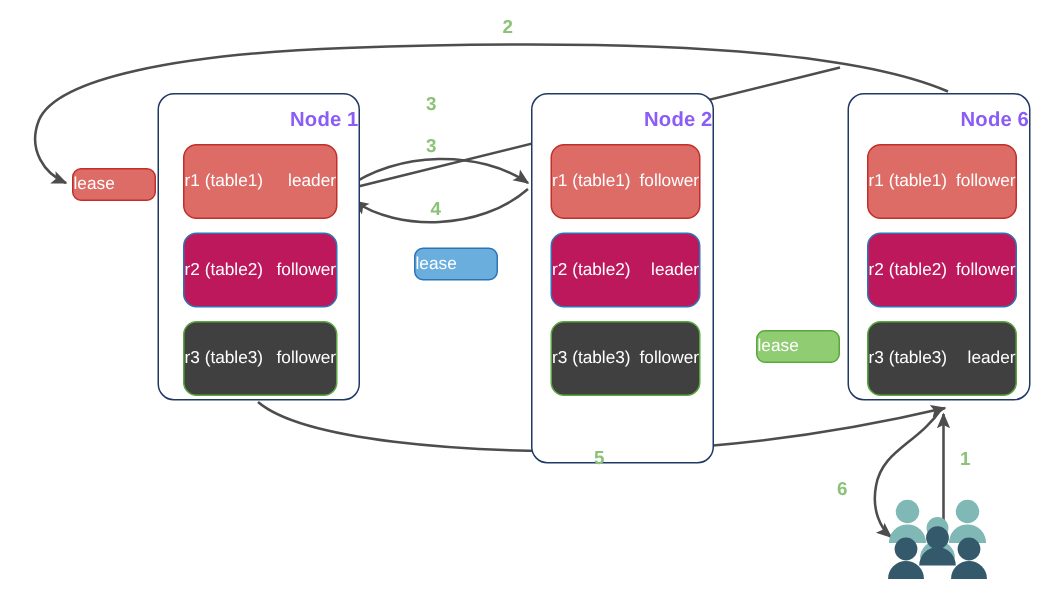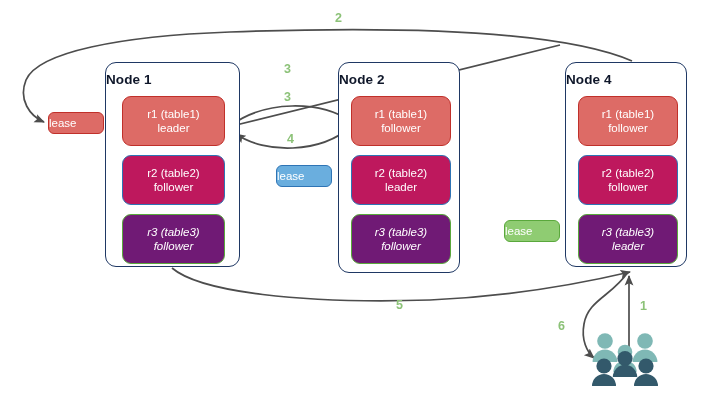--- a/index.html
+++ b/index.html
@@ -36,55 +36,53 @@
     box-sizing: border-box;
     border: 1.4px solid #1f3864;
     border-radius: 11px;
     background: #ffffff;
   }
   .node-title {
     position: absolute;
     left: 0;
     right: 0;
     top: 9px;
-    text-align: left;
+    text-align: right;
     font-size: 13.5px;
     font-weight: bold;
-    color: #0f172a;
+    color: #8b5cf6;
     letter-spacing: 0.1px;
   }
   .replica {
     position: absolute;
     box-sizing: border-box;
     border-radius: 9px;
     display: flex;
-    flex-direction: column;
     align-items: center;
-    justify-content: center;
+    justify-content: space-between;
     color: #ffffff;
     font-size: 11.5px;
     line-height: 14px;
     text-align: center;
   }
   .replica .rep-line {
     display: block;
     white-space: nowrap;
   }
   .rep-red {
     background: #dd6b66;
     border: 1.4px solid #c0302a;
   }
   .rep-blue {
     background: #be185d;
     border: 1.4px solid #2e74b5;
   }
   .rep-green {
-    background: #701a75;
+    background: #404040;
     border: 1.4px solid #5aa83c;
-    font-style: italic;
   }
   .lease-badge {
     position: absolute;
     box-sizing: border-box;
     border-radius: 6px;
     display: flex;
     align-items: center;
     color: #ffffff;
     font-size: 11.5px;
     line-height: 13px;
@@ -149,38 +147,38 @@
     <div class="replica rep-blue" style="left:16px; top:92px; width:103px; height:50px;">
       <span class="rep-line">r2 (table2)</span>
       <span class="rep-line">follower</span>
     </div>
     <div class="replica rep-green" style="left:16px; top:151px; width:103px; height:50px;">
       <span class="rep-line">r3 (table3)</span>
       <span class="rep-line">follower</span>
     </div>
   </div>
 
-  <div class="node-box" style="left:338px; top:62px; width:122px; height:211px;">
+  <div class="node-box" style="left:354px; top:62px; width:122px; height:247px;">
     <div class="node-title">Node 2</div>
     <div class="replica rep-red" style="left:12px; top:33px; width:100px; height:50px;">
       <span class="rep-line">r1 (table1)</span>
       <span class="rep-line">follower</span>
     </div>
     <div class="replica rep-blue" style="left:12px; top:92px; width:100px; height:50px;">
       <span class="rep-line">r2 (table2)</span>
       <span class="rep-line">leader</span>
     </div>
     <div class="replica rep-green" style="left:12px; top:151px; width:100px; height:50px;">
       <span class="rep-line">r3 (table3)</span>
       <span class="rep-line">follower</span>
     </div>
   </div>
 
   <div class="node-box" style="left:565px; top:62px; width:122px; height:205px;">
-    <div class="node-title">Node 4</div>
+    <div class="node-title">Node 6</div>
     <div class="replica rep-red" style="left:12px; top:33px; width:100px; height:50px;">
       <span class="rep-line">r1 (table1)</span>
       <span class="rep-line">follower</span>
     </div>
     <div class="replica rep-blue" style="left:12px; top:92px; width:100px; height:50px;">
       <span class="rep-line">r2 (table2)</span>
       <span class="rep-line">follower</span>
     </div>
     <div class="replica rep-green" style="left:12px; top:151px; width:100px; height:50px;">
       <span class="rep-line">r3 (table3)</span>

